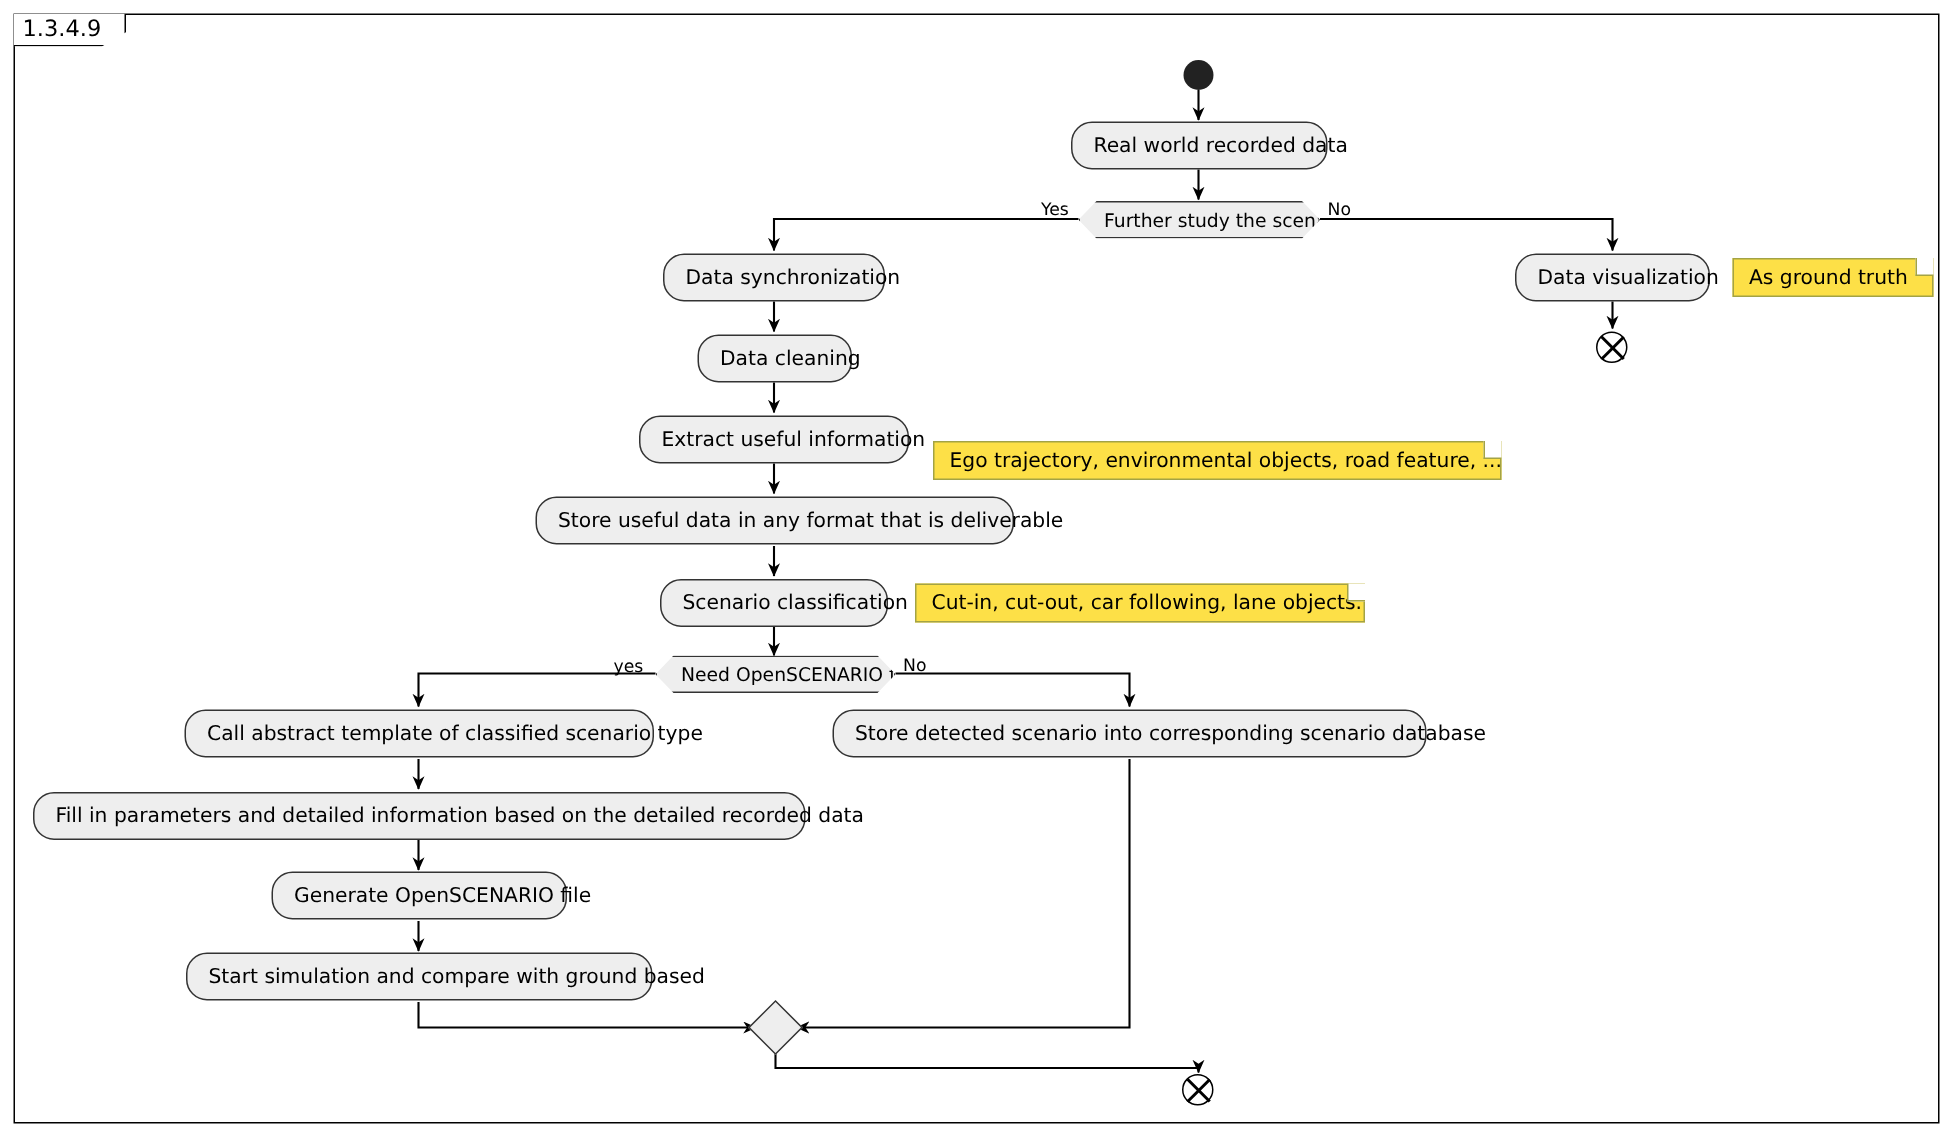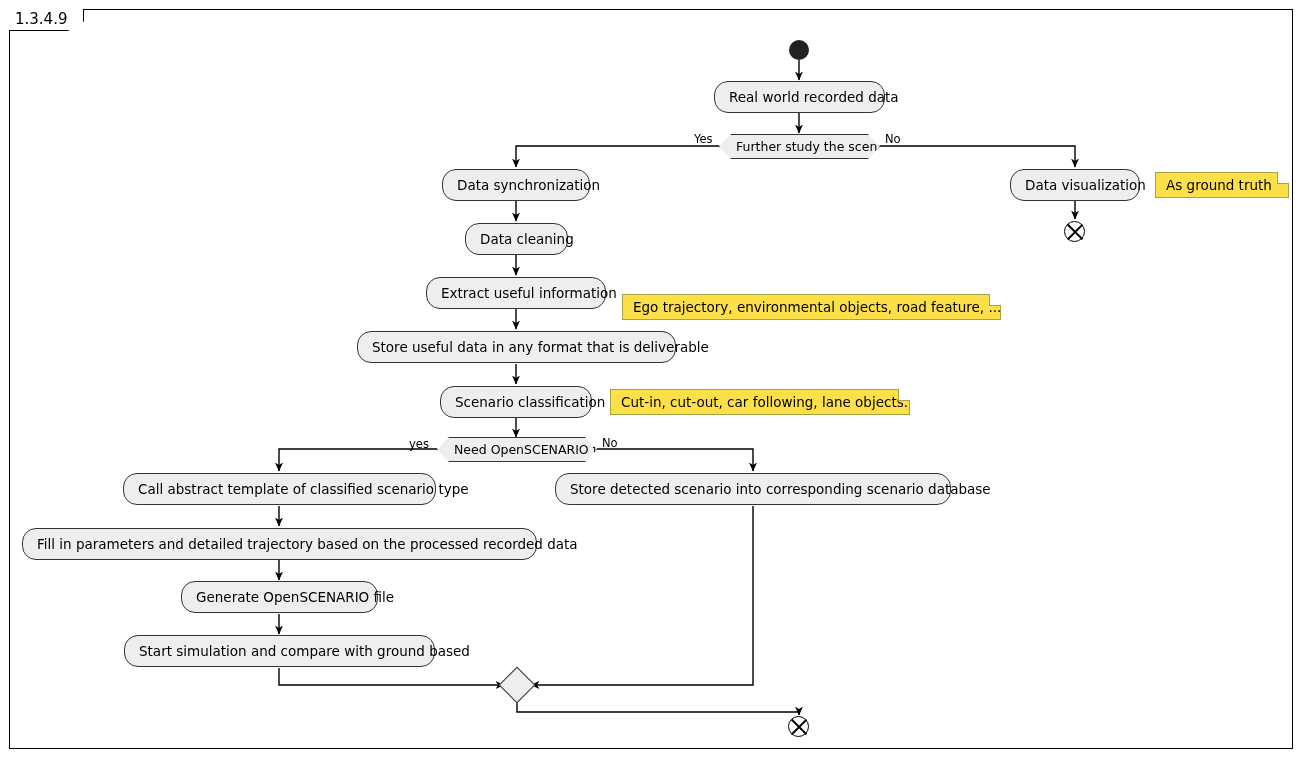--- a/index.html
+++ b/index.html
@@ -259,21 +259,21 @@
 
   <div class="decision" style="left:437px; top:437px; width:160px;">Need OpenSCENARIO file?</div>
 
   <div class="guard" style="left:409px; top:437px;">yes</div>
   <div class="guard" style="left:602px; top:436px;">No</div>
 
   <div class="activity" style="left:123px; top:473px; width:313px;">Call abstract template of classified scenario type</div>
 
   <div class="activity" style="left:555px; top:473px; width:396px;">Store detected scenario into corresponding scenario database</div>
 
-  <div class="activity" style="left:22px; top:528px; width:515px;">Fill in parameters and detailed trajectory based on the processed recorded data</div>
+  <div class="activity" style="left:22px; top:528px; width:515px;">Fill in parameters and detailed information based on the detailed recorded data</div>
 
   <div class="activity" style="left:181px; top:581px; width:197px;">Generate OpenSCENARIO file</div>
 
   <div class="activity" style="left:124px; top:635px; width:311px;">Start simulation and compare with ground based</div>
 
   <div class="merge-node" style="left:504px; top:672px;"></div>
 
   <div class="final-node" style="left:788px; top:716px;"></div>
 
 </div>

